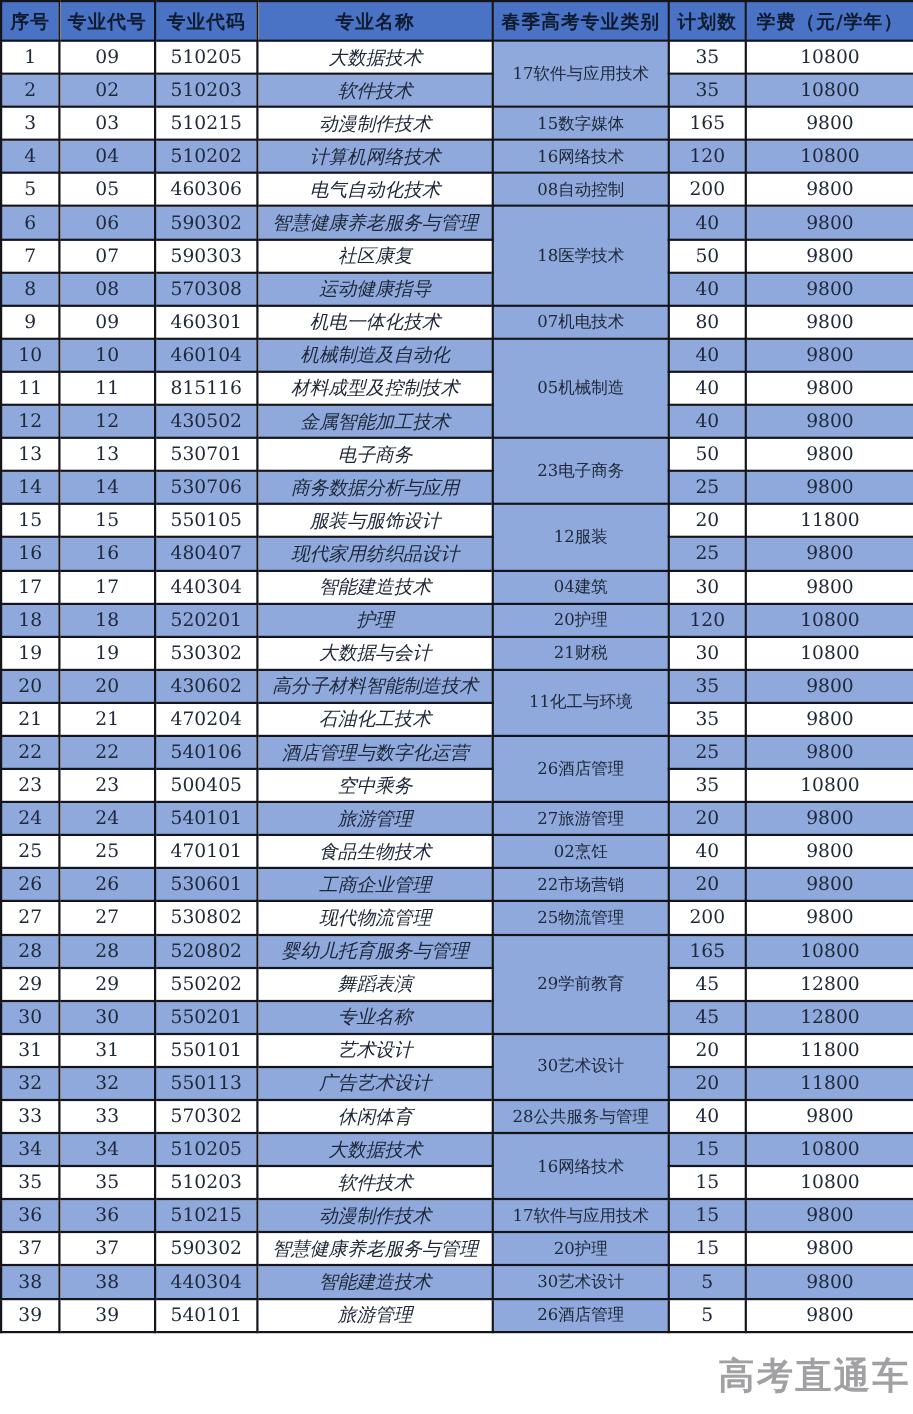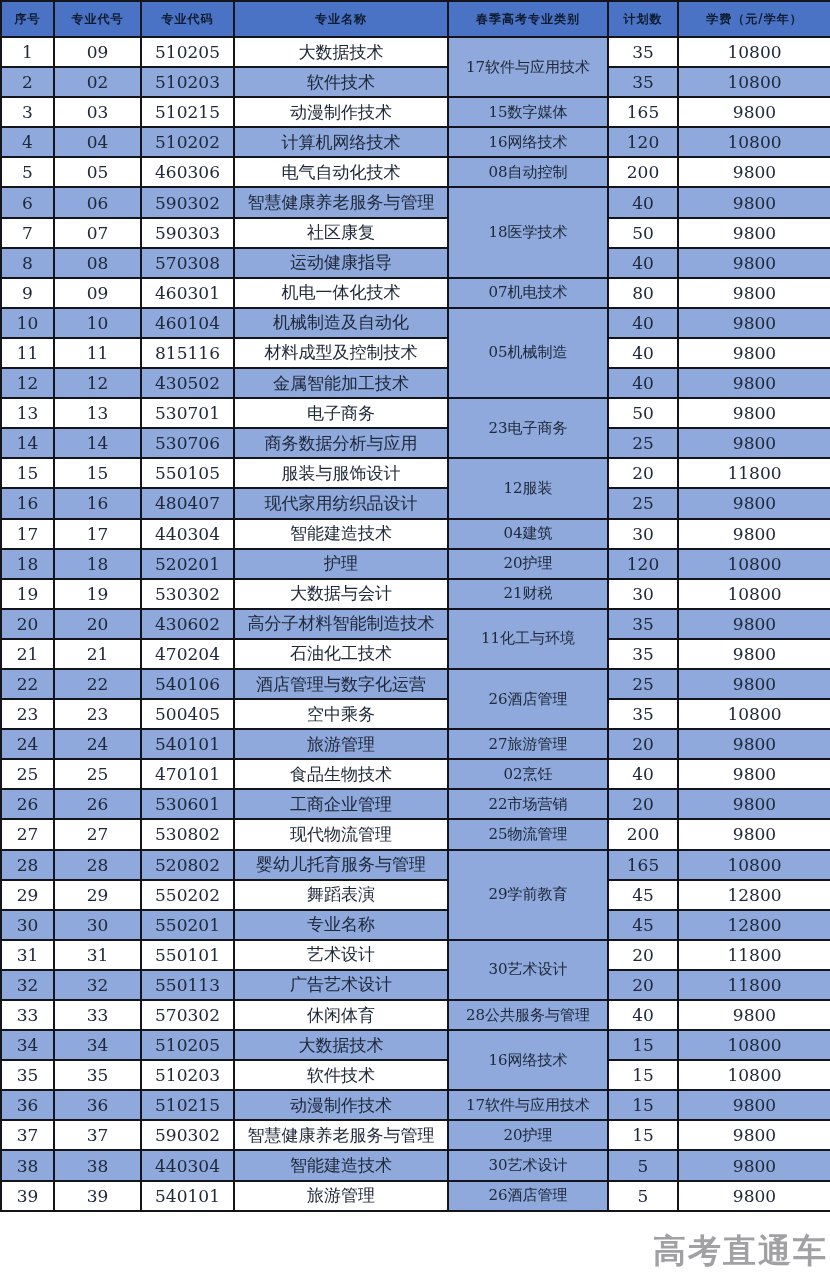--- a/index.html
+++ b/index.html
@@ -19,33 +19,33 @@
     text-align:center;
     vertical-align:middle;
     white-space:nowrap;
     overflow:hidden;
     padding:0;
   }
   table.plan thead th{
     height:34px;
     background:#4a73c6;
     color:#0f1b2f;
-    font-size:12px;
+    font-size:17px;
     font-weight:bold;
     letter-spacing:1px;
   }
   table.plan tbody td{
     height:28.1px;
     font-size:17px;
     color:#20293a;
   }
   tr.plain td{background:#ffffff;}
   tr.stripe td{background:#8fa9dc;}
   table.plan td.cat{background:#8fa9dc;font-size:15px;}
-  td.major{font-size:18px;}
+  td.major{font-size:18px;font-style:italic;}
   .watermark{
     position:absolute;
     top:1229px;
     right:2px;
     font-size:33px;
     font-weight:bold;
     letter-spacing:2px;
     color:rgba(145,145,148,0.85);
     pointer-events:none;
   }

